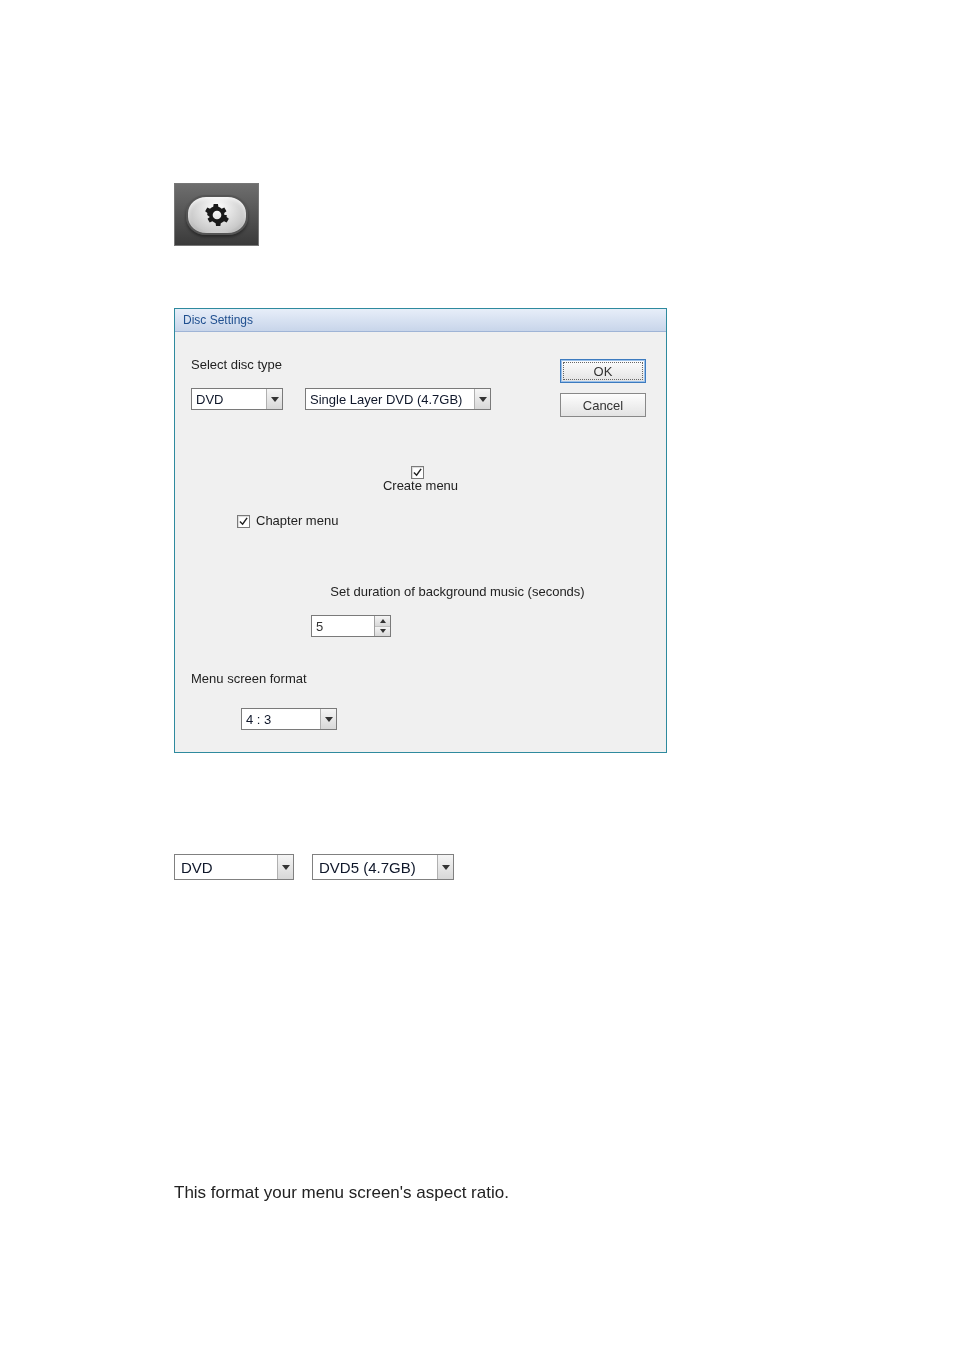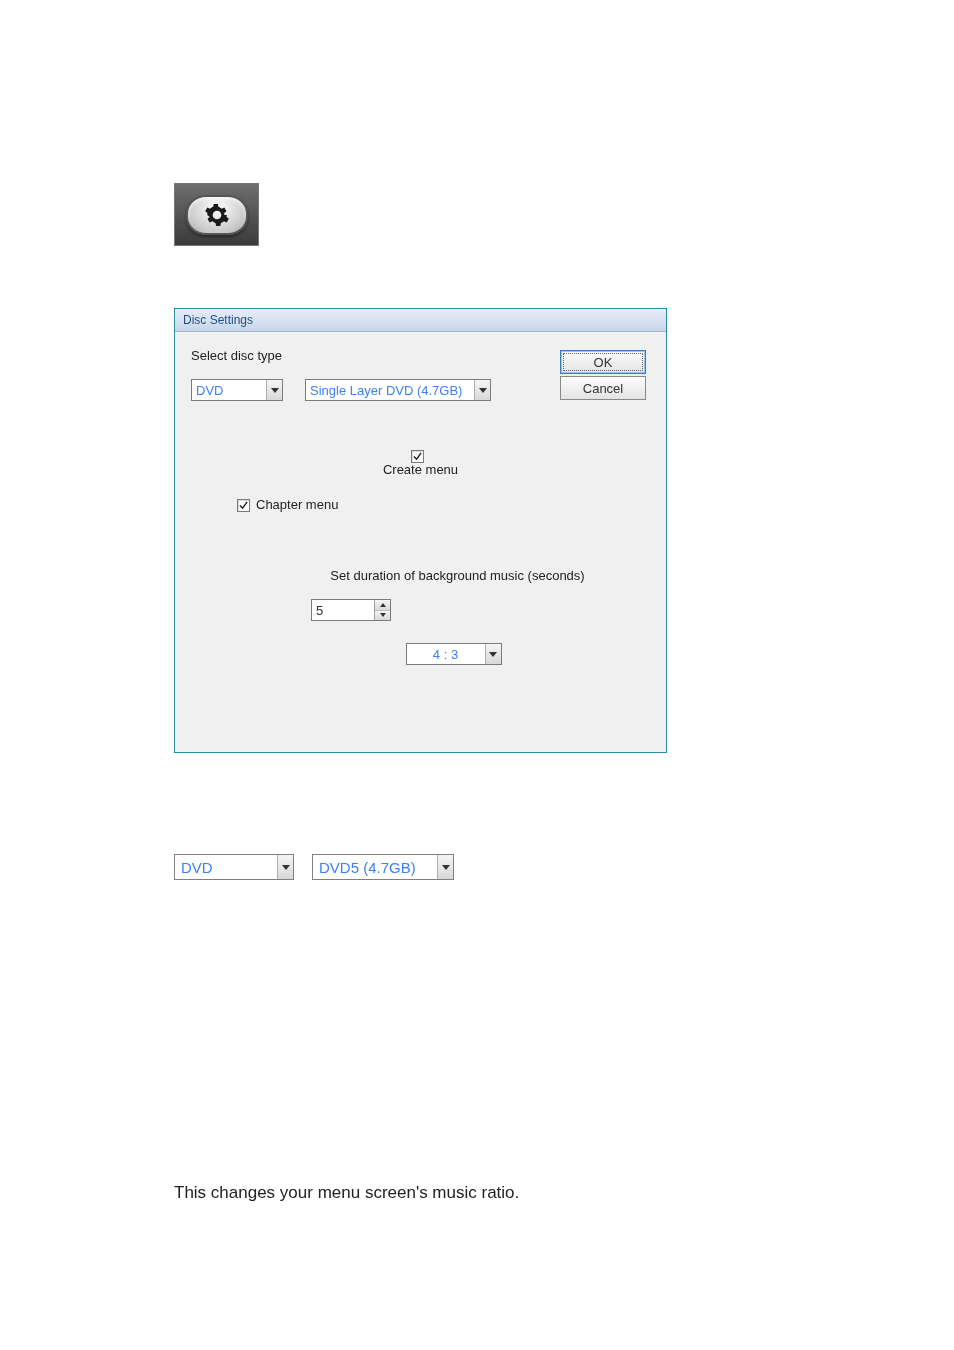--- a/index.html
+++ b/index.html
@@ -48,34 +48,34 @@
     background: linear-gradient(#e7eef9, #c8d5ea);
     border-bottom: 1px solid #9fb4d6;
     color: #1f4f8f;
     font-size: 12px;
     padding: 4px 8px 0 8px;
   }
   .dlg-body {
     position: relative;
     background: #f0f0f0;
     height: calc(100% - 23px);
-    padding: 16px 16px;
+    padding: 25px 16px;
   }
   .row { display: flex; align-items: center; }
   .label { font-size: 13px; color: #222; }
 
   
   .dropdown {
     display: inline-flex;
     align-items: center;
     border: 1px solid #7a7a7a;
     background: #ffffff;
     height: 22px;
     font-size: 13px;
-    color: #3b82f6;
+    color: #0f172a;
     position: relative;
   }
   .dd-text { padding: 0 4px; flex: 1; }
   .dd-arrow {
     width: 16px; height: 100%;
     border-left: 1px solid #b0b0b0;
     background: linear-gradient(#f5f5f5, #d8d8d8);
     display: flex; align-items: center; justify-content: center;
   }
   .tri-down {
@@ -201,21 +201,21 @@
                 </span>
             </div>
             <div class="dropdown" style="width:186px;justify-content:flex-end;">
               <span class="dd-text">Single Layer DVD (4.7GB)</span>
               <span class="dd-arrow">
                   <span class="tri-down"></span>
                 </span>
             </div>
           </div>
         </div>
-        <div style="display:flex; flex-direction:column; gap:2px; margin-top:2px; margin-right:4px;">
+        <div style="display:flex; flex-direction:column; gap:10px; margin-top:2px; margin-right:4px;">
           <div class="btn default">OK</div>
           <div class="btn">Cancel</div>
         </div>
       </div>
 
       <div class="row" style="margin-top:48px;flex-direction:column;">
         <span class="checkbox">
           <svg class="checkmark" viewBox="0 0 10 10">
               <path d="M1 5 L4 8 L9 1" stroke="#222" stroke-width="1.6" fill="none"></path>
             </svg>
@@ -240,21 +240,22 @@
             <div class="sp-btn">
                 <span class="tri-up"></span>
               </div>
             <div class="sp-btn">
                 <span class="tri-dn"></span>
               </div>
           </div>
         </div>
       </div>
 
-      <div style="margin-top:22px; margin-left:66px;text-align:center;">
+      <div class="label" style="margin-top:34px;">Menu screen format</div>
+      <div style="margin-top:22px; margin-left:50px;">
         <div class="dropdown" style="width:96px;">
           <span class="dd-text">4 : 3</span>
           <span class="dd-arrow">
               <span class="tri-down"></span>
             </span>
         </div>
       </div>
 
     </div>
   </div>
@@ -267,15 +268,15 @@
         </span>
     </div>
     <div class="dropdown" style="width:142px;">
       <span class="dd-text">DVD5 (4.7GB)</span>
       <span class="dd-arrow">
           <span class="tri-down"></span>
         </span>
     </div>
   </div>
 
-  <div class="caption">This changes your menu screen's music ratio.</div>
+  <div class="caption">This format your menu screen's aspect ratio.</div>
 
 </div>
 
 </body></html>

